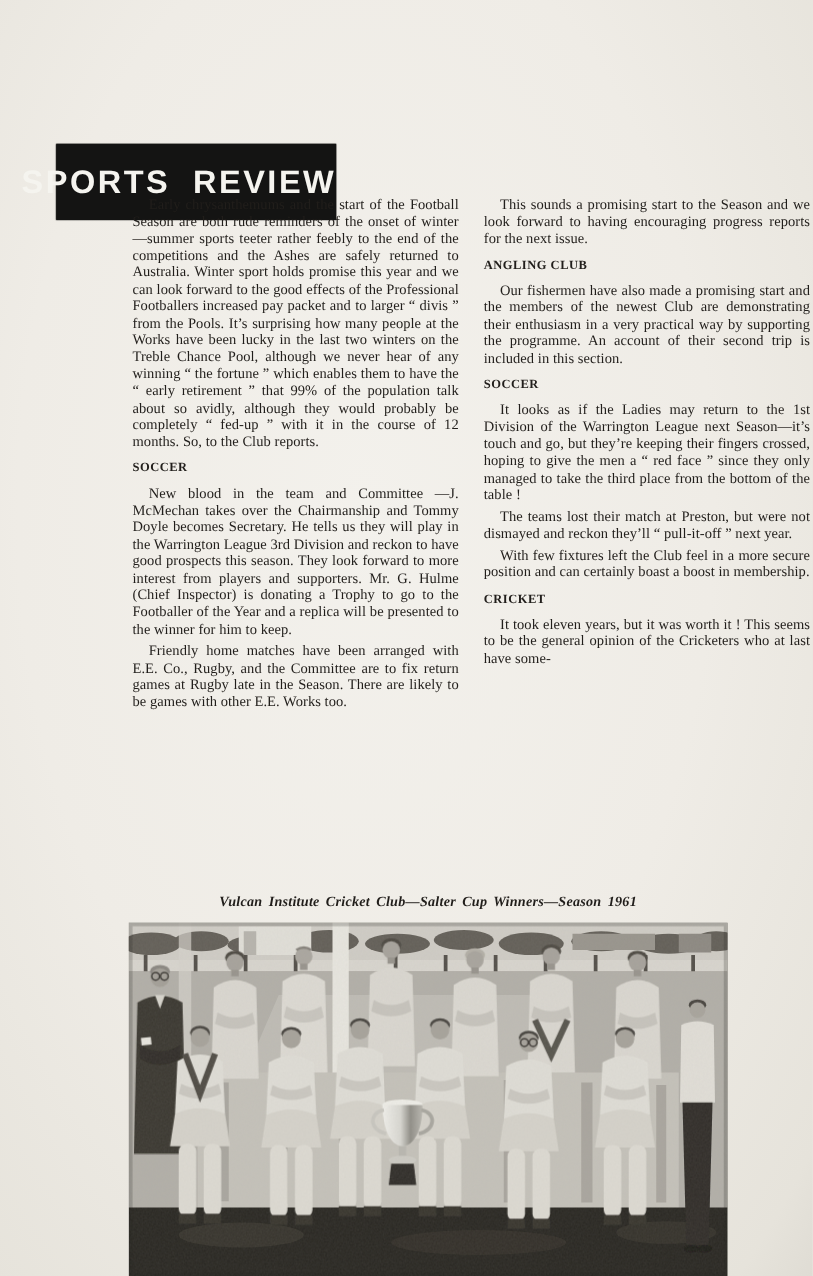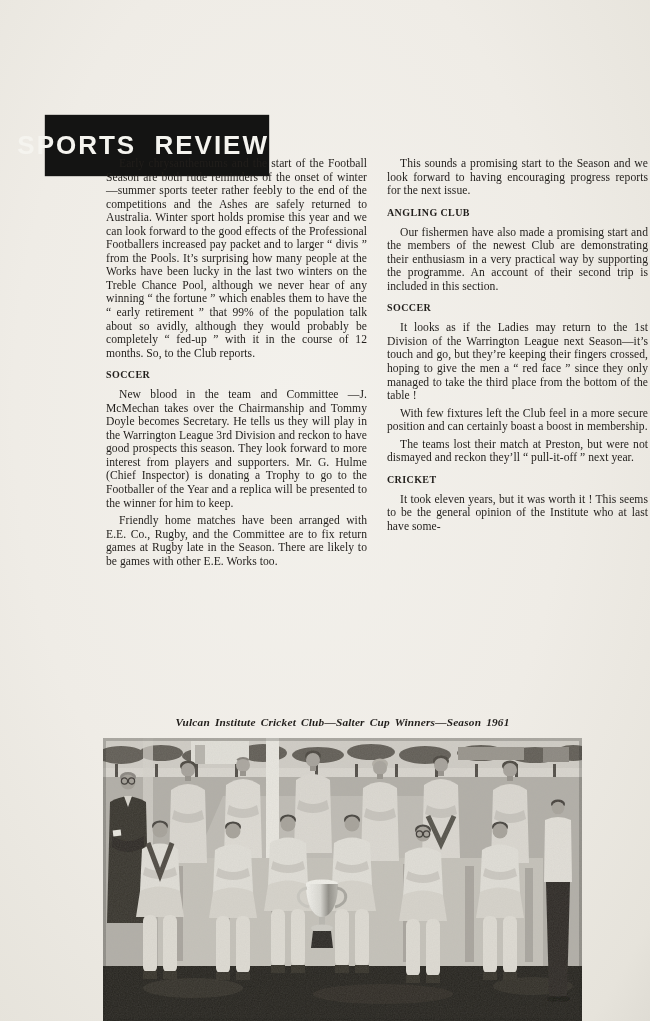--- a/index.html
+++ b/index.html
@@ -73,24 +73,24 @@
       <h3>SOCCER</h3>
       <p>New blood in the team and Committee —J. McMechan takes over the Chairmanship and Tommy Doyle becomes Secretary. He tells us they will play in the Warrington League 3rd Division and reckon to have good prospects this season. They look forward to more interest from players and supporters. Mr. G. Hulme (Chief Inspector) is donating a Trophy to go to the Footballer of the Year and a replica will be presented to the winner for him to keep.</p>
       <p>Friendly home matches have been arranged with E.E. Co., Rugby, and the Committee are to fix return games at Rugby late in the Season. There are likely to be games with other E.E. Works too.</p>
     </div>
     <div class="col">
       <p>This sounds a promising start to the Season and we look forward to having encouraging progress reports for the next issue.</p>
       <h3>ANGLING CLUB</h3>
       <p>Our fishermen have also made a promising start and the members of the newest Club are demonstrating their enthusiasm in a very practical way by supporting the programme. An account of their second trip is included in this section.</p>
       <h3>SOCCER</h3>
       <p>It looks as if the Ladies may return to the 1st Division of the Warrington League next Season—it’s touch and go, but they’re keeping their fingers crossed, hoping to give the men a “ red face ” since they only managed to take the third place from the bottom of the table !</p>
+      <p>The teams lost their match at Preston, but were not dismayed and reckon they’ll “ pull-it-off ” next year.</p>
       <p>With few fixtures left the Club feel in a more secure position and can certainly boast a boost in membership.</p>
-      <p>The teams lost their match at Preston, but were not dismayed and reckon they’ll “ pull-it-off ” next year.</p>
       <h3>CRICKET</h3>
-      <p>It took eleven years, but it was worth it ! This seems to be the general opinion of the Institute who at last have some-</p>
+      <p>It took eleven years, but it was worth it ! This seems to be the general opinion of the Cricketers who at last have some-</p>
     </div>
   </div>
 
   <div class="caption">Vulcan Institute Cricket Club—Salter Cup Winners—Season 1961</div>
 
   <div class="photo">
     <svg width="479" height="283" viewBox="0 0 479 283" xmlns="http://www.w3.org/2000/svg">
       <defs>
         <linearGradient id="silver" x1="0" y1="0" x2="1" y2="0">
           <stop offset="0" stop-color="#f2f1ec"></stop>

